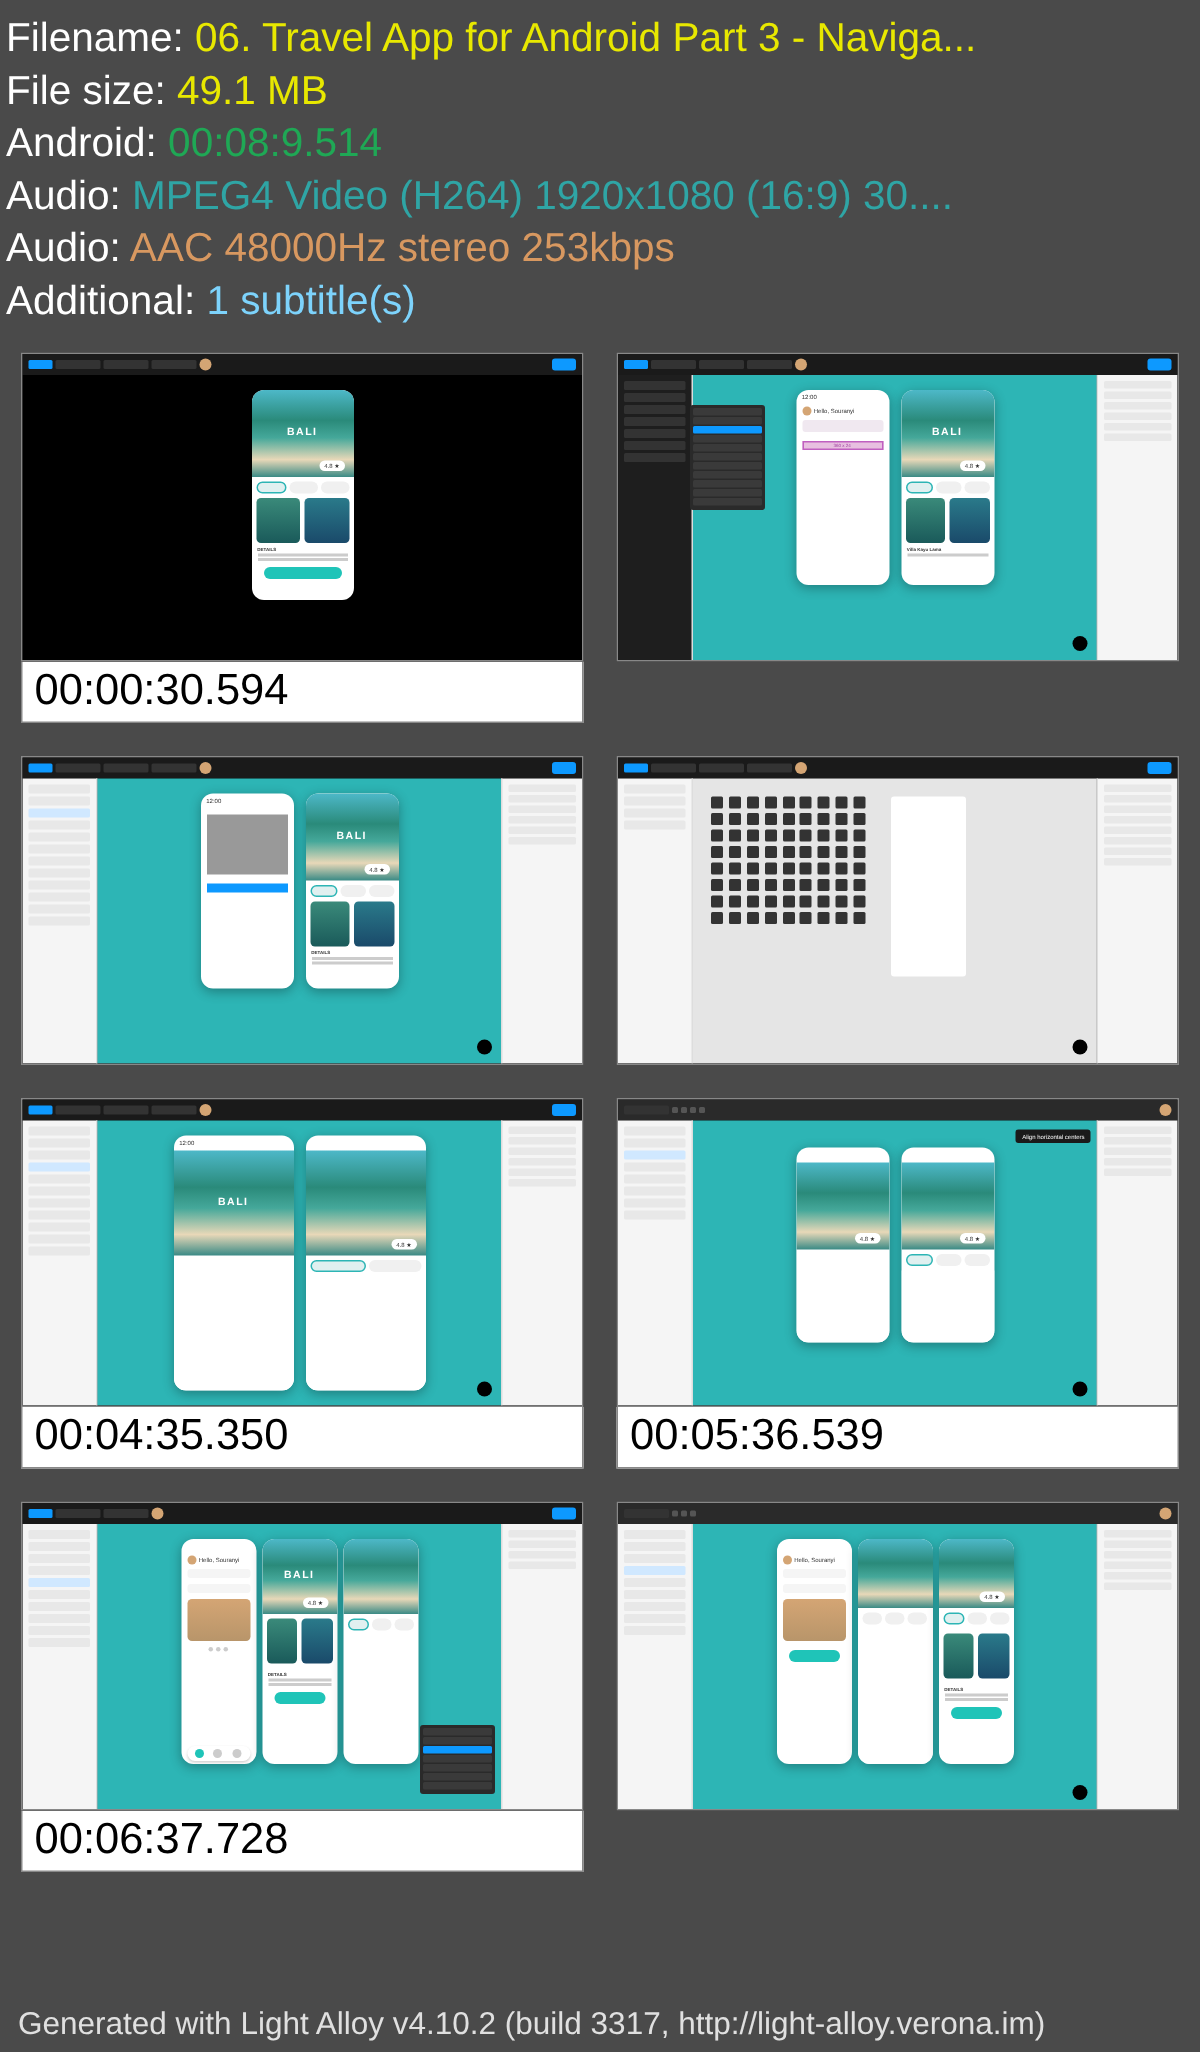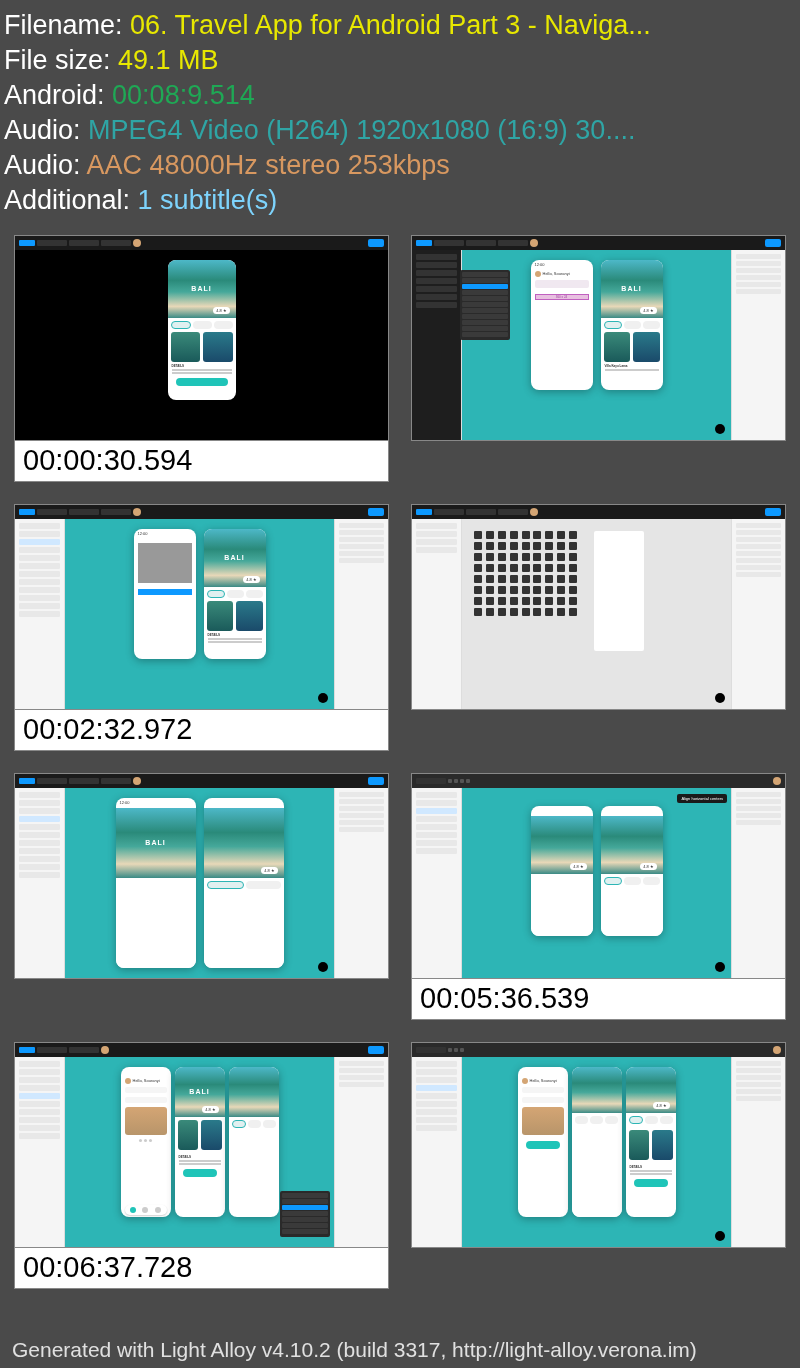--- a/index.html
+++ b/index.html
@@ -378,21 +378,20 @@
         <div class="sidebar-r">
             <div class="row"></div>
             <div class="row"></div>
             <div class="row"></div>
             <div class="row"></div>
             <div class="row"></div>
             <div class="row"></div>
           </div>
       </div>
     </div>
-    <div class="timestamp">00:02:32.972</div>
   </div>
 
   <div class="thumb-cell">
     <div class="thumb-img">
       <div class="figma-top">
           <div class="tab active"></div>
           <div class="tab"></div>
           <div class="tab"></div>
           <div class="tab"></div>
           <div class="avatar"></div>
@@ -545,20 +544,21 @@
         <div class="sidebar-r">
             <div class="row"></div>
             <div class="row"></div>
             <div class="row"></div>
             <div class="row"></div>
             <div class="row"></div>
             <div class="row"></div>
           </div>
       </div>
     </div>
+    <div class="timestamp">00:04:35.350</div>
   </div>
 
   <div class="thumb-cell">
     <div class="thumb-img">
       <div class="figma-top" style="background:#2a2a2a">
           <div class="tab"></div>
           <div class="dot"></div>
           <div class="dot"></div>
           <div class="dot"></div>
           <div class="dot"></div>

